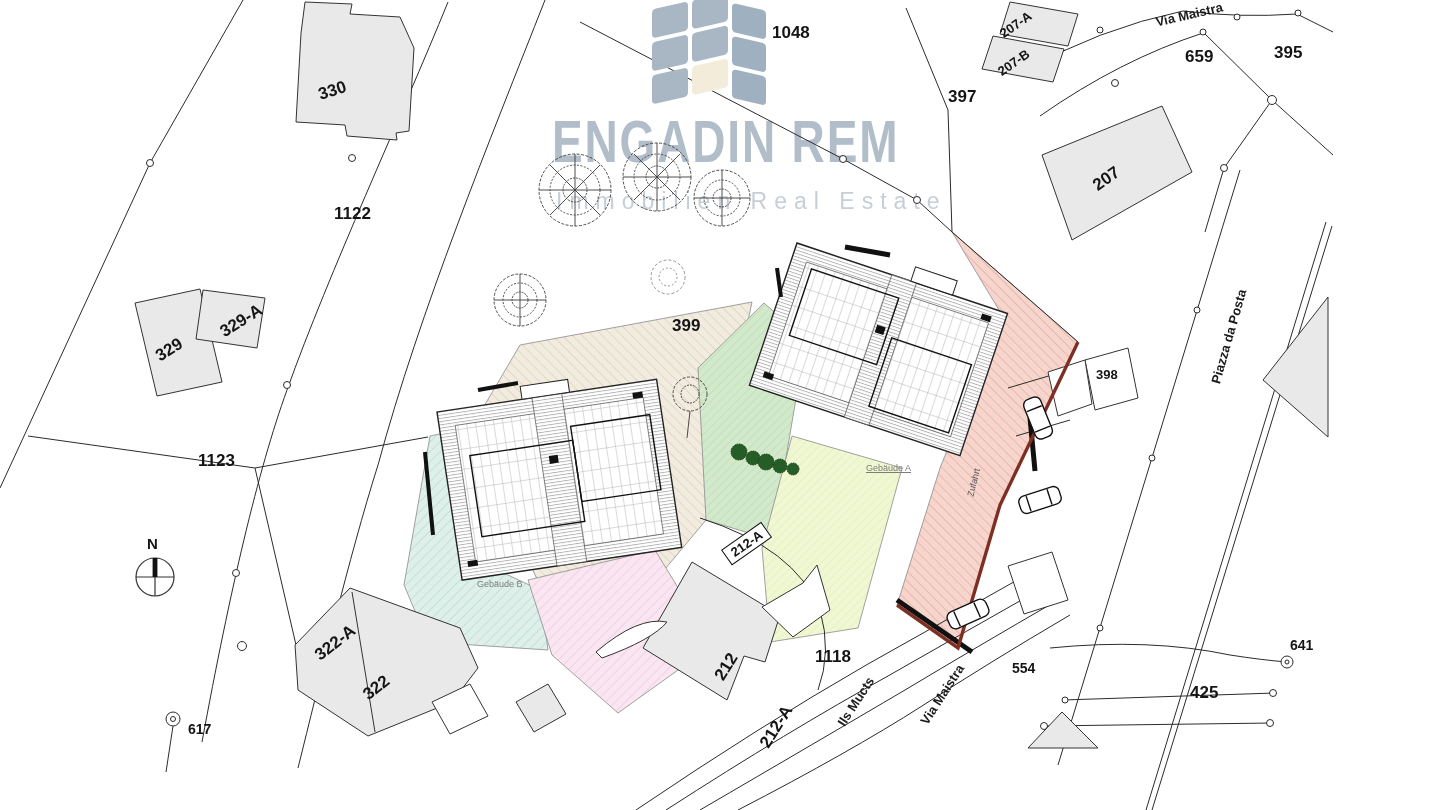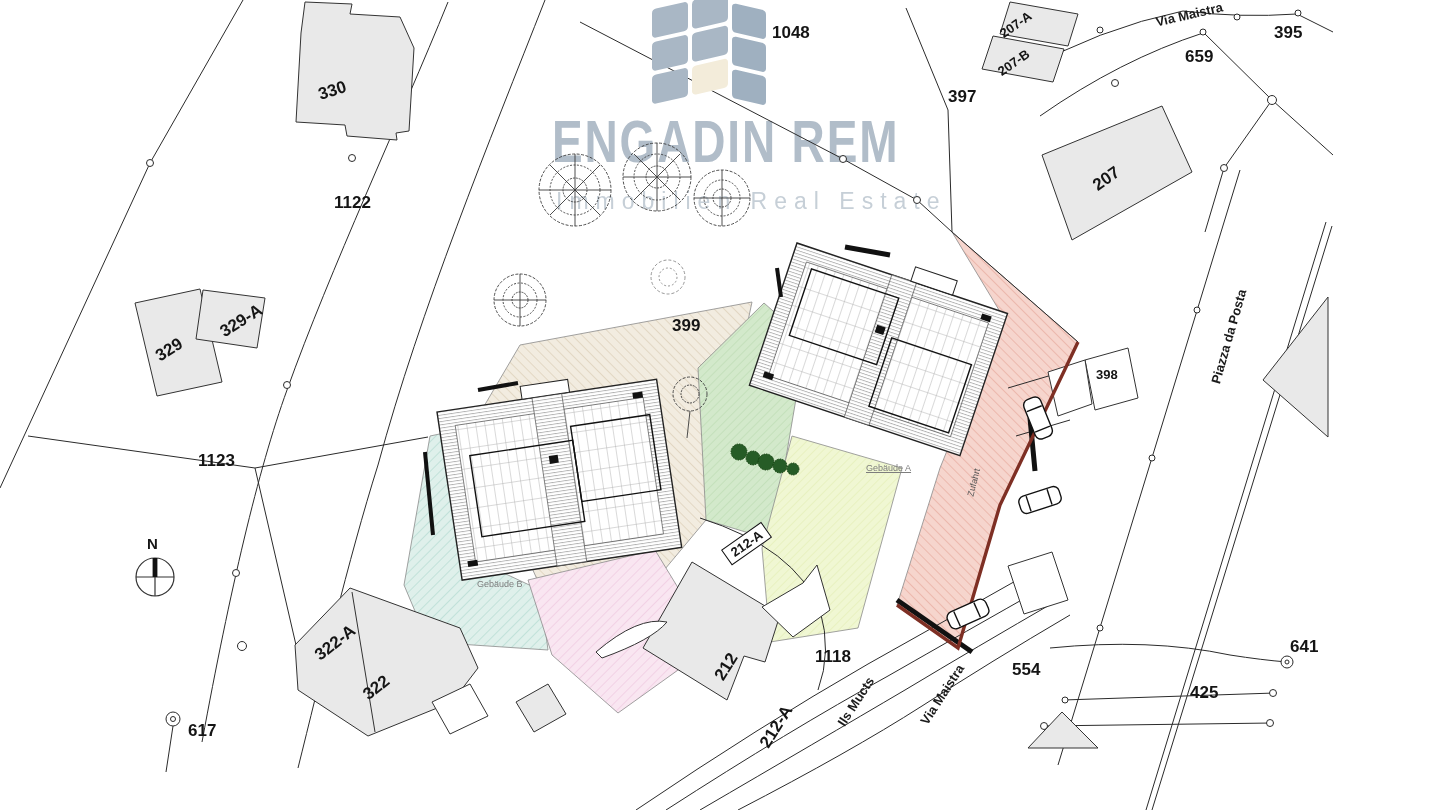--- a/index.html
+++ b/index.html
@@ -1,21 +1,21 @@
 <!DOCTYPE html>
 <html><head>
 <meta charset="utf-8">
 <style>
   html,body{margin:0;padding:0;background:#fff;}
   #stage{position:relative;width:1440px;height:810px;background:#ffffff;overflow:hidden;
          font-family:"Liberation Sans",sans-serif;}
   svg{position:absolute;left:0;top:0;}
   .lbl{position:absolute;font-weight:bold;font-size:17px;color:#151515;white-space:nowrap;
        transform-origin:center;line-height:1;}
-  .sm{font-size:17px;}
+  .sm{font-size:14px;}
   .md{font-size:13px;}
   .street{font-size:13px;font-weight:bold;color:#1a1a1a;}
   .ann{font-weight:normal;font-size:9px;color:#7d7d7d;}
   .boxed{border:1.4px solid #111;background:#fff;padding:2px 6px;font-size:13px;}
   .wm-title{position:absolute;left:552px;top:108px;font-weight:bold;font-size:50px;
      color:#b1bdc9;letter-spacing:2px;transform:scale(0.92,1.18);transform-origin:left top;
      white-space:nowrap;}
   .wm-sub{position:absolute;left:556px;top:188px;font-size:23px;color:#c6cfd7;
      letter-spacing:7px;white-space:nowrap;}
 </style>
@@ -284,33 +284,33 @@
       <g transform="skewY(13) translate(0,-40)">
         <rect x="82" y="18" width="34" height="29" rx="4" fill="#9fb0c0"></rect>
         <rect x="82" y="51" width="34" height="29" rx="4" fill="#9fb0c0"></rect>
         <rect x="82" y="84" width="34" height="29" rx="4" fill="#9fb0c0"></rect>
       </g>
     </g>
   </svg>
 
   <div class="lbl" style="left:772px;top:24px;">1048</div>
   <div class="lbl" style="left:318px;top:82px;transform:rotate(-18deg);">330</div>
-  <div class="lbl" style="left:334px;top:194px;">1122</div>
+  <div class="lbl" style="left:334px;top:205px;">1122</div>
   <div class="lbl" style="left:218px;top:312px;transform:rotate(-32deg);">329-A</div>
   <div class="lbl" style="left:155px;top:341px;transform:rotate(-32deg);">329</div>
   <div class="lbl" style="left:198px;top:452px;">1123</div>
   <div class="lbl" style="left:312px;top:634px;transform:rotate(-38deg);">322-A</div>
   <div class="lbl" style="left:362px;top:679px;transform:rotate(-38deg);">322</div>
   <div class="lbl sm" style="left:188px;top:722px;">617</div>
   <div class="lbl" style="left:948px;top:88px;text-align:right;">397</div>
   <div class="lbl md" style="left:998px;top:18px;transform:rotate(-35deg);">207-A</div>
   <div class="lbl md" style="left:996px;top:56px;transform:rotate(-35deg);">207-B</div>
   <div class="lbl" style="left:1092px;top:170px;transform:rotate(-35deg);">207</div>
   <div class="lbl" style="left:1185px;top:48px;">659</div>
-  <div class="lbl" style="left:1274px;top:24px;">395</div>
+  <div class="lbl" style="left:1274px;top:44px;">395</div>
   <div class="lbl" style="left:672px;top:317px;">399</div>
   <div class="lbl md" style="left:1096px;top:368px;text-align:center;">398</div>
   <div class="lbl" style="left:815px;top:648px;">1118</div>
   <div class="lbl" style="left:712px;top:658px;transform:rotate(-58deg);">212</div>
   <div class="lbl boxed" style="left:722px;top:534px;transform:rotate(-35deg);">212-A</div>
   <div class="lbl" style="left:753px;top:718px;transform:rotate(-58deg);">212-A</div>
   <div class="lbl" style="left:1190px;top:678px;margin-top:6px;">425</div>
   <div class="lbl sm" style="left:1012px;top:661px;">554</div>
   <div class="lbl sm" style="left:1290px;top:638px;">641</div>
 

